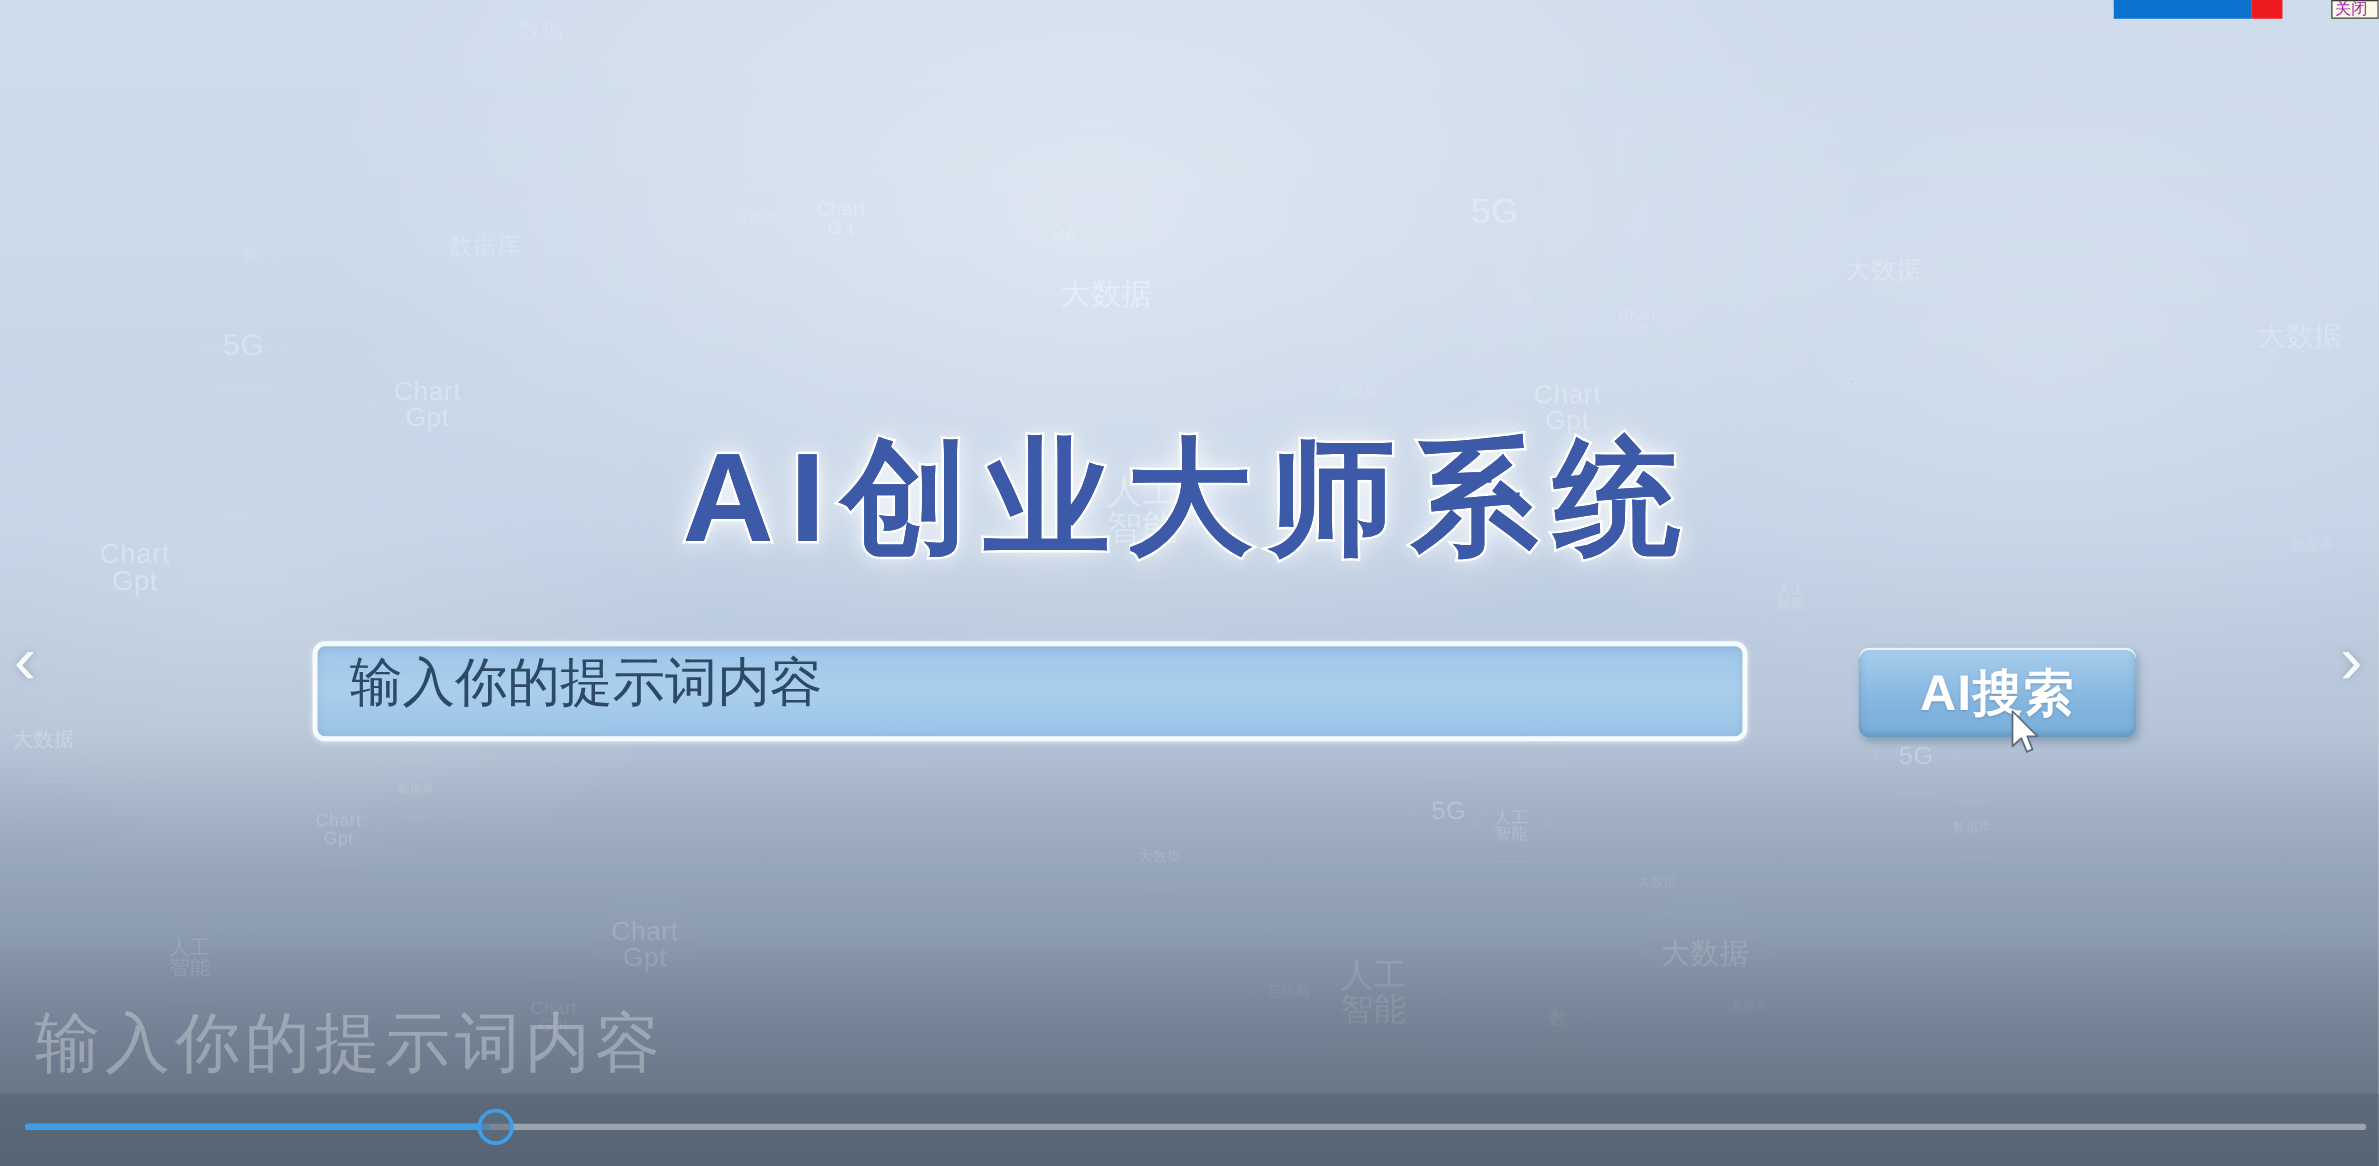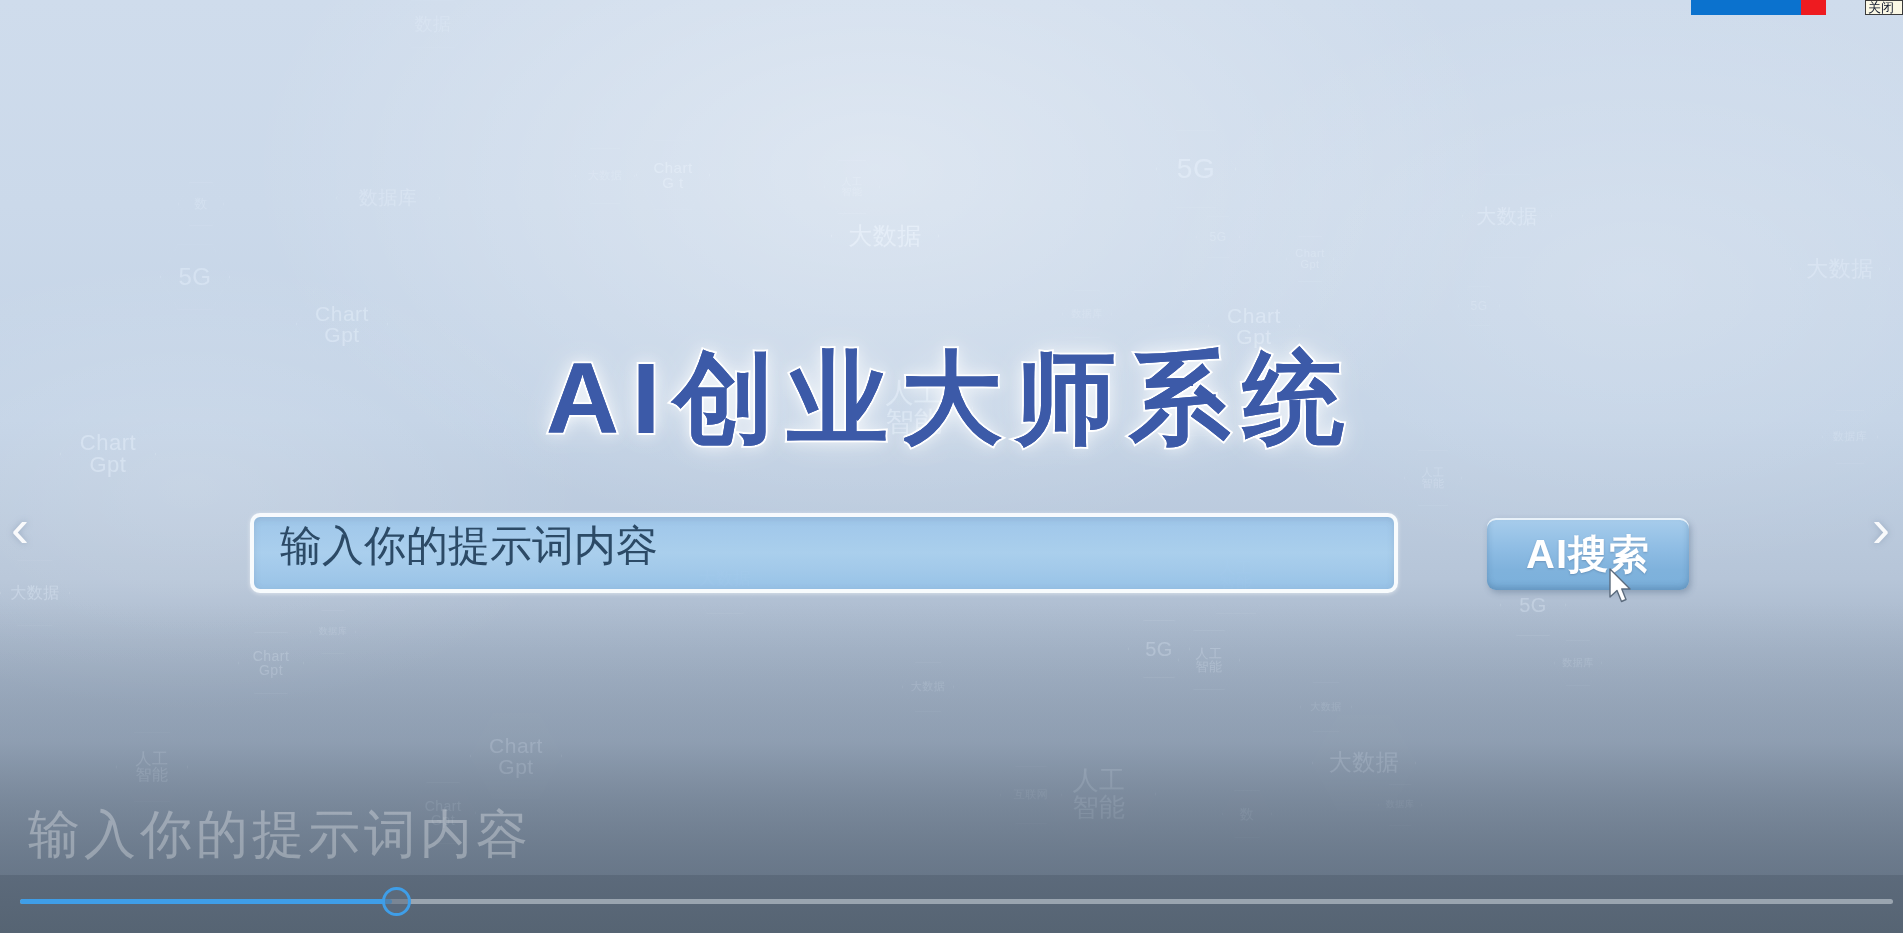--- a/index.html
+++ b/index.html
@@ -88,21 +88,21 @@
     color:#2c4a66;
     font-size:42px;
     font-family:"Liberation Sans","DejaVu Sans",sans-serif;
     padding:0 0 15px 26px;
     outline:none;
   }
   #prompt-input::placeholder{ color:#2c4a66; opacity:1; }
 
   #search-button{
     position:absolute; left:1487px; top:8px;
-    width:202px; height:72px;
+    width:222px; height:72px;
     border-radius:9px;
     border:none;
     background:linear-gradient(180deg,#a8cdec 0%,#8fbde4 42%,#7fb2dc 72%,#7bb0db 100%);
     box-shadow:
       inset 0 2px 0 rgba(255,255,255,.75),
       inset 0 -3px 6px rgba(40,80,120,.30),
       2px 3px 6px rgba(50,75,105,.30);
     color:#ffffff;
     font-size:40px;
     font-weight:700;
@@ -163,21 +163,21 @@
   #top-right{
     position:absolute; top:0; right:0; height:15px;
     display:flex; align-items:stretch;
   }
   #tr-blue{ width:110px; background:#0b72ce; }
   #tr-red { width:25px;  background:#ee1b20; }
   #tooltip{
     min-width:38px; padding:0 2px;
     background:#fbf8e5;
     border:1px solid #3a3a3a;
-    color:#0f172a;
+    color:#a21caf;
     font-size:13px; line-height:14px;
     font-family:"DejaVu Sans",sans-serif;
     overflow:hidden; white-space:nowrap;margin-left:39px;
   }
 
   
   #cursor{
     position:absolute; left:1608px; top:568px;
     width:26px; height:38px;
     pointer-events:none;

